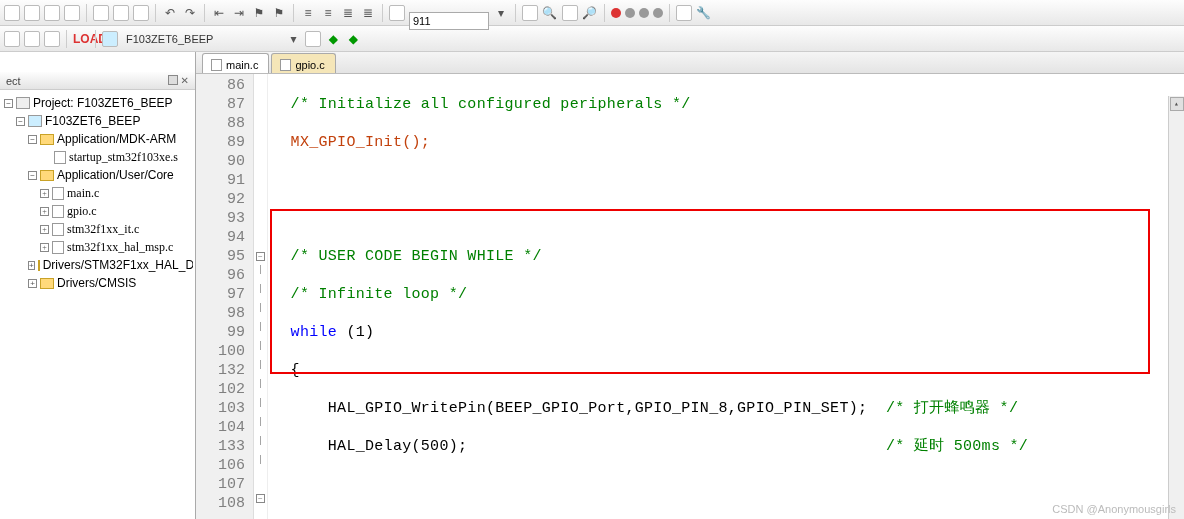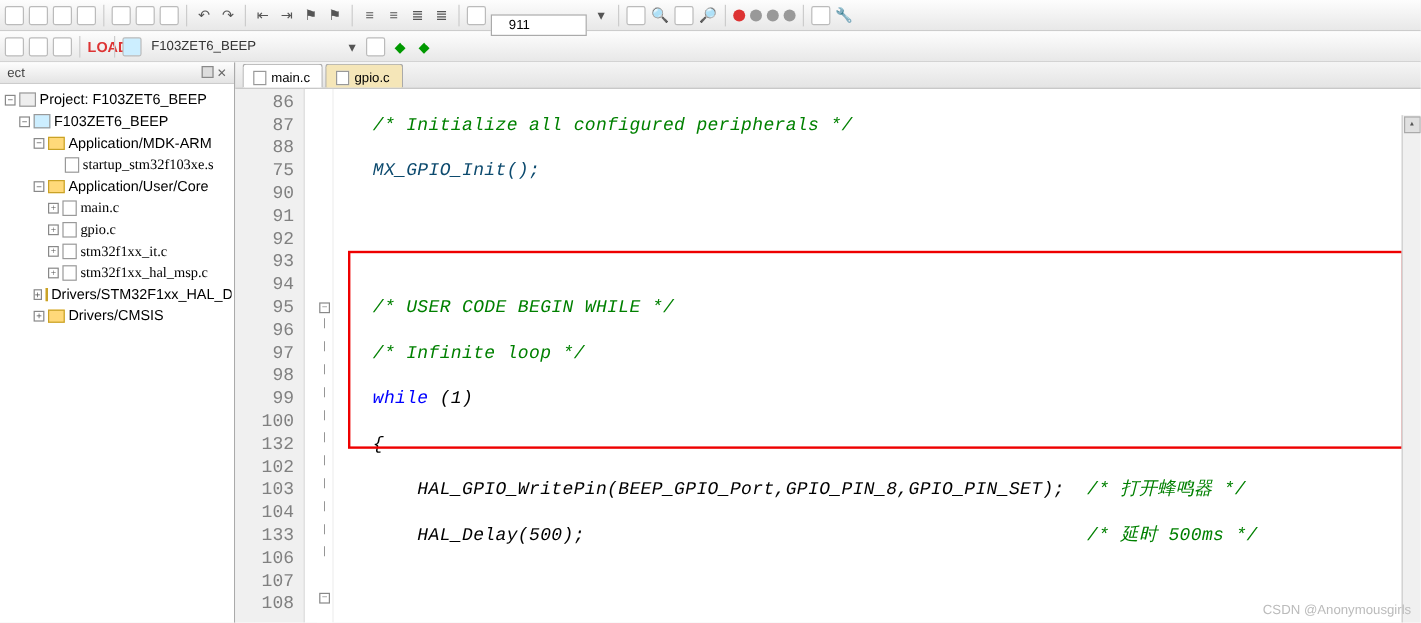--- a/index.html
+++ b/index.html
@@ -2,58 +2,58 @@
 <html><head>
 <meta charset="utf-8">
 <style>
   * { box-sizing: border-box; margin: 0; padding: 0; }
   body { font-family: "Segoe UI", Tahoma, sans-serif; font-size: 12px; background: #f0f0f0; width: 1184px; height: 519px; overflow: hidden; position: relative; }
   
   .toolbar-row { height: 26px; background: linear-gradient(#fdfdfd,#e8e8e8); border-bottom: 1px solid #ccc; display: flex; align-items: center; padding: 0 4px; gap: 4px; }
   .tb-ico { width:16px; height:16px; display:inline-block; border:1px solid #bbb; background:#fff; border-radius:2px; }
   .tb-sep { width:1px; height:18px; background:#ccc; margin:0 2px; }
   .tb-glyph { font-size:12px; color:#555; width:16px; text-align:center; }
-  .searchbox { height:18px; width:80px; border:1px solid #aaa; font-size:11px; padding:0 14px;margin-top:16px; }
+  .searchbox { height:18px; width:80px; border:1px solid #aaa; font-size:11px; padding:0 3px;margin-top:16px; }
   .dot { width:10px;height:10px;border-radius:50%;display:inline-block; }
   .red{background:#d33;} .gry{background:#999;}
   .docname { font-size:11px; color:#333; padding:0 4px; }
 
   .main-area { display:flex; height: calc(519px - 52px); }
 
   
   .project-panel { width: 196px; background:#fff; border-right:1px solid #aaa; position:relative; font-size:12px; }
-  .panel-header { height:18px; background:linear-gradient(#fdfdfd,#e4e4e4); border-bottom:1px solid #ccc; font-size:11px; padding:2px 6px; color:#444; display:flex; justify-content:space-between; align-items:center;}
+  .panel-header { height:18px; background:linear-gradient(#fdfdfd,#e4e4e4); border-bottom:1px solid #ccc; font-size:11px; padding:2px 6px; color:#444; display:flex; justify-content:space-between; align-items:center;margin-top:20px;}
   .pin { width:10px;height:10px;border:1px solid #888; background:#ddd; }
   .tree { padding:4px 2px; font-size:12px; line-height:16px; }
   .tree-row { display:flex; align-items:center; gap:3px; white-space:nowrap; overflow:hidden; padding:1px 0;}
   .exp { width:9px;height:9px; border:1px solid #888; font-size:8px; line-height:8px; text-align:center; color:#555; background:#fff;}
   .noexp { width:11px; }
   .ico-proj { width:14px;height:12px; background:#eee; border:1px solid #999; }
   .ico-fld { width:14px;height:11px; background:#ffd97a; border:1px solid #c9a227; }
   .ico-file { width:12px;height:13px; background:#fff; border:1px solid #999; position:relative;}
   .ico-cmsis { width:12px;height:12px; background:#2a2; transform:rotate(45deg);}
   .ind1{padding-left:2px;} .ind2{padding-left:14px;} .ind3{padding-left:26px;} .ind4{padding-left:38px;font-family:Liberation Serif, serif;}
 
   
   .editor { flex:1; display:flex; flex-direction:column; background:#fff; }
   .file-tabs { height:22px; background:linear-gradient(#f5f5f5,#e4e4e4); border-bottom:1px solid #bbb; display:flex; align-items:flex-end; padding-left:6px; gap:2px;}
   .file-tab { height:20px; padding:2px 10px 0 8px; font-size:11px; border:1px solid #aaa; border-bottom:none; border-radius:3px 3px 0 0; display:flex; align-items:center; gap:4px; }
   .file-tab.active { background:#fff; }
   .file-tab.inactive { background:#f5e6b8; }
   .tab-ico { width:11px;height:12px;background:#fff;border:1px solid #999; }
   
-  .code-area { flex:1; display:flex; position:relative; font-family:"Courier New",monospace; font-size:15px; overflow:hidden;gap:10px;}
+  .code-area { flex:1; display:flex; position:relative; font-family:"Courier New",monospace; font-size:15px; overflow:hidden;}
   .gutter { width:58px; background:#f0f0f0; text-align:right; padding-right:8px; color:#808080; border-right:1px solid #ddd; line-height:19px; padding-top:2px;}
   .fold-col { width:14px; background:#fff; border-right:1px solid #eee; line-height:19px; padding-top:2px; font-size:9px; color:#888; text-align:center;}
   .fold-box { width:9px;height:9px;border:1px solid #888;background:#fff;margin:5px auto 0;font-size:8px;line-height:8px;}
-  .code-lines { flex:1; line-height:19px; padding-top:2px; position:relative; white-space:pre;font-style:italic; }
+  .code-lines { flex:1; line-height:19px; padding-top:2px; position:relative; white-space:pre; }
   .code-line { height:19px; padding-left:4px; letter-spacing:0.3px;}
   .cm-comment { color:#008000; }
   .cm-keyword { color:#0000ff; }
-  .cm-func { color:#0c4a6e; }
+  .cm-func { color:#c2410c; }
 
   .red-box { position:absolute; border:2px solid #e00; pointer-events:none; }
 
   .watermark { position:absolute; right:8px; bottom:4px; font-size:11px; color:#bbb; font-family:sans-serif;margin-top:32px; }
   
   .scrollbar-v { position:absolute; right:0; top:22px; bottom:0; width:16px; background:#f0f0f0; border-left:1px solid #ccc;}
   .sb-btn { width:14px;height:14px;background:#e0e0e0;border:1px solid #aaa;margin:1px auto;font-size:8px;text-align:center;line-height:12px;color:#555;}
 </style>
 </head>
 <body>
@@ -193,21 +193,21 @@
       <div class="file-tab inactive">
           <span class="tab-ico"></span>
           <span>gpio.c</span>
         </div>
     </div>
     <div class="code-area">
       <div class="gutter">
         <div>86</div>
           <div>87</div>
           <div>88</div>
-          <div>75</div>
+          <div>89</div>
         <div>90</div>
           <div>91</div>
           <div>92</div>
           <div>93</div>
         <div>94</div>
           <div>95</div>
           <div>96</div>
           <div>97</div>
         <div>98</div>
           <div>99</div>

